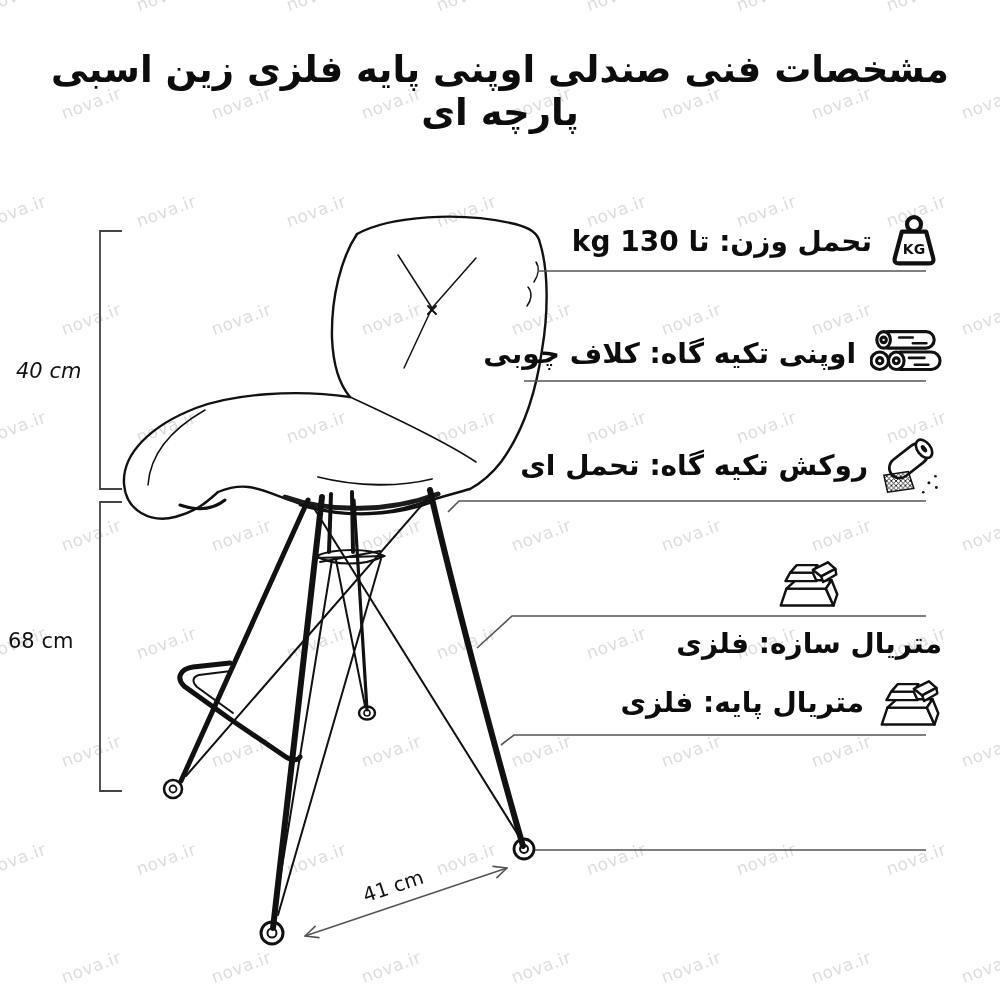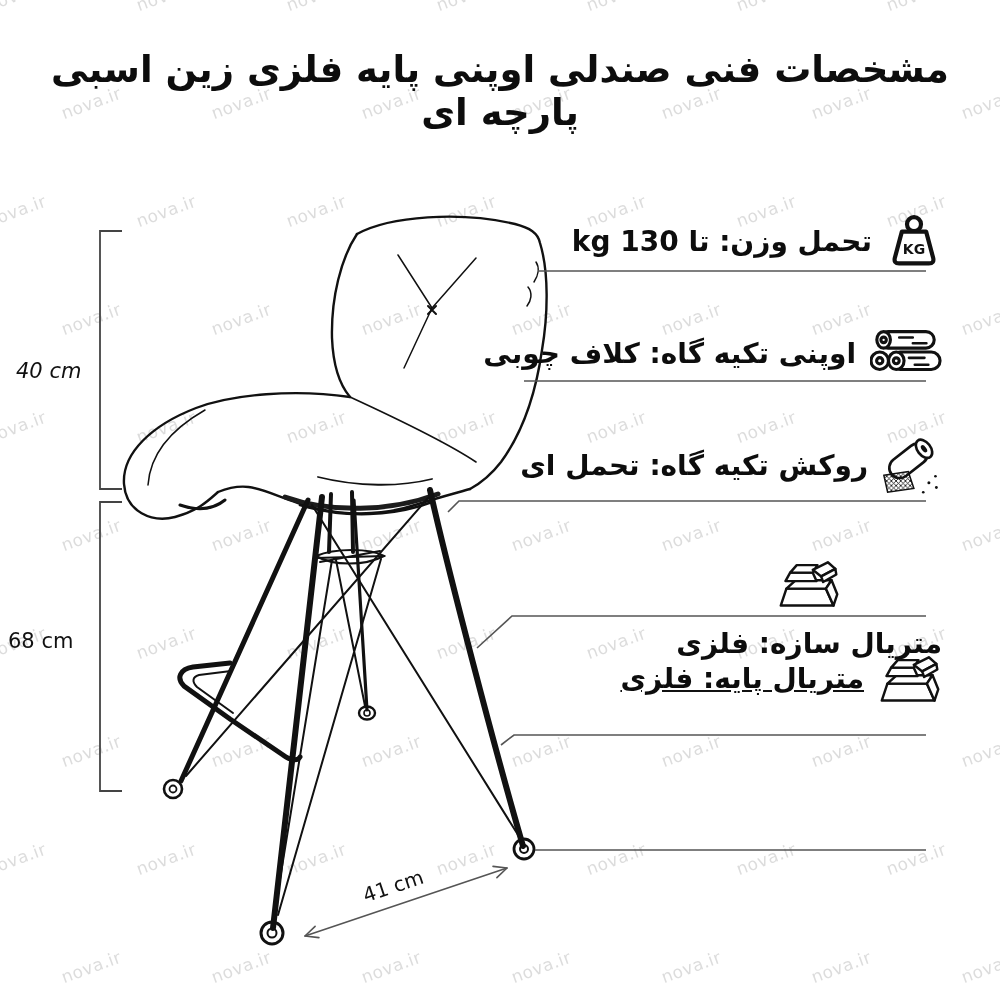--- a/index.html
+++ b/index.html
@@ -25,21 +25,21 @@
   .dim-41{left:362px;top:874px;font-size:20px;transform:rotate(-18.5deg);}
   
   .spec-row{
     position:absolute;z-index:3;right:58px;display:flex;align-items:center;gap:14px;
     direction:rtl;
   }
   .spec-label{
     font-size:28px;font-weight:bold;direction:rtl;white-space:nowrap;color:#0d0d0d;
   }
   .spec-icon{flex:0 0 auto;display:flex;align-items:flex-end;justify-content:center;}
-  .r1{top:212px;} .r2{top:328px;} .r3{top:432px;} .r4{top:553px;flex-direction:column;} .r5{top:648px;text-decoration:underline;} .r6{top:790px;}
+  .r1{top:212px;} .r2{top:328px;} .r3{top:432px;} .r4{top:553px;flex-direction:column;} .r5{top:672px;} .r6{top:790px;}
 </style>
 </head>
 <body>
 
 <div class="canvas">
 
   <div class="wm-layer" style="color: rgb(200, 200, 200);">
       <span class="wm" style="left: -15px; top: -15px;">nova.ir</span>
       <span class="wm" style="left: 135px; top: -15px;">nova.ir</span>
       <span class="wm" style="left: 285px; top: -15px;">nova.ir</span>

